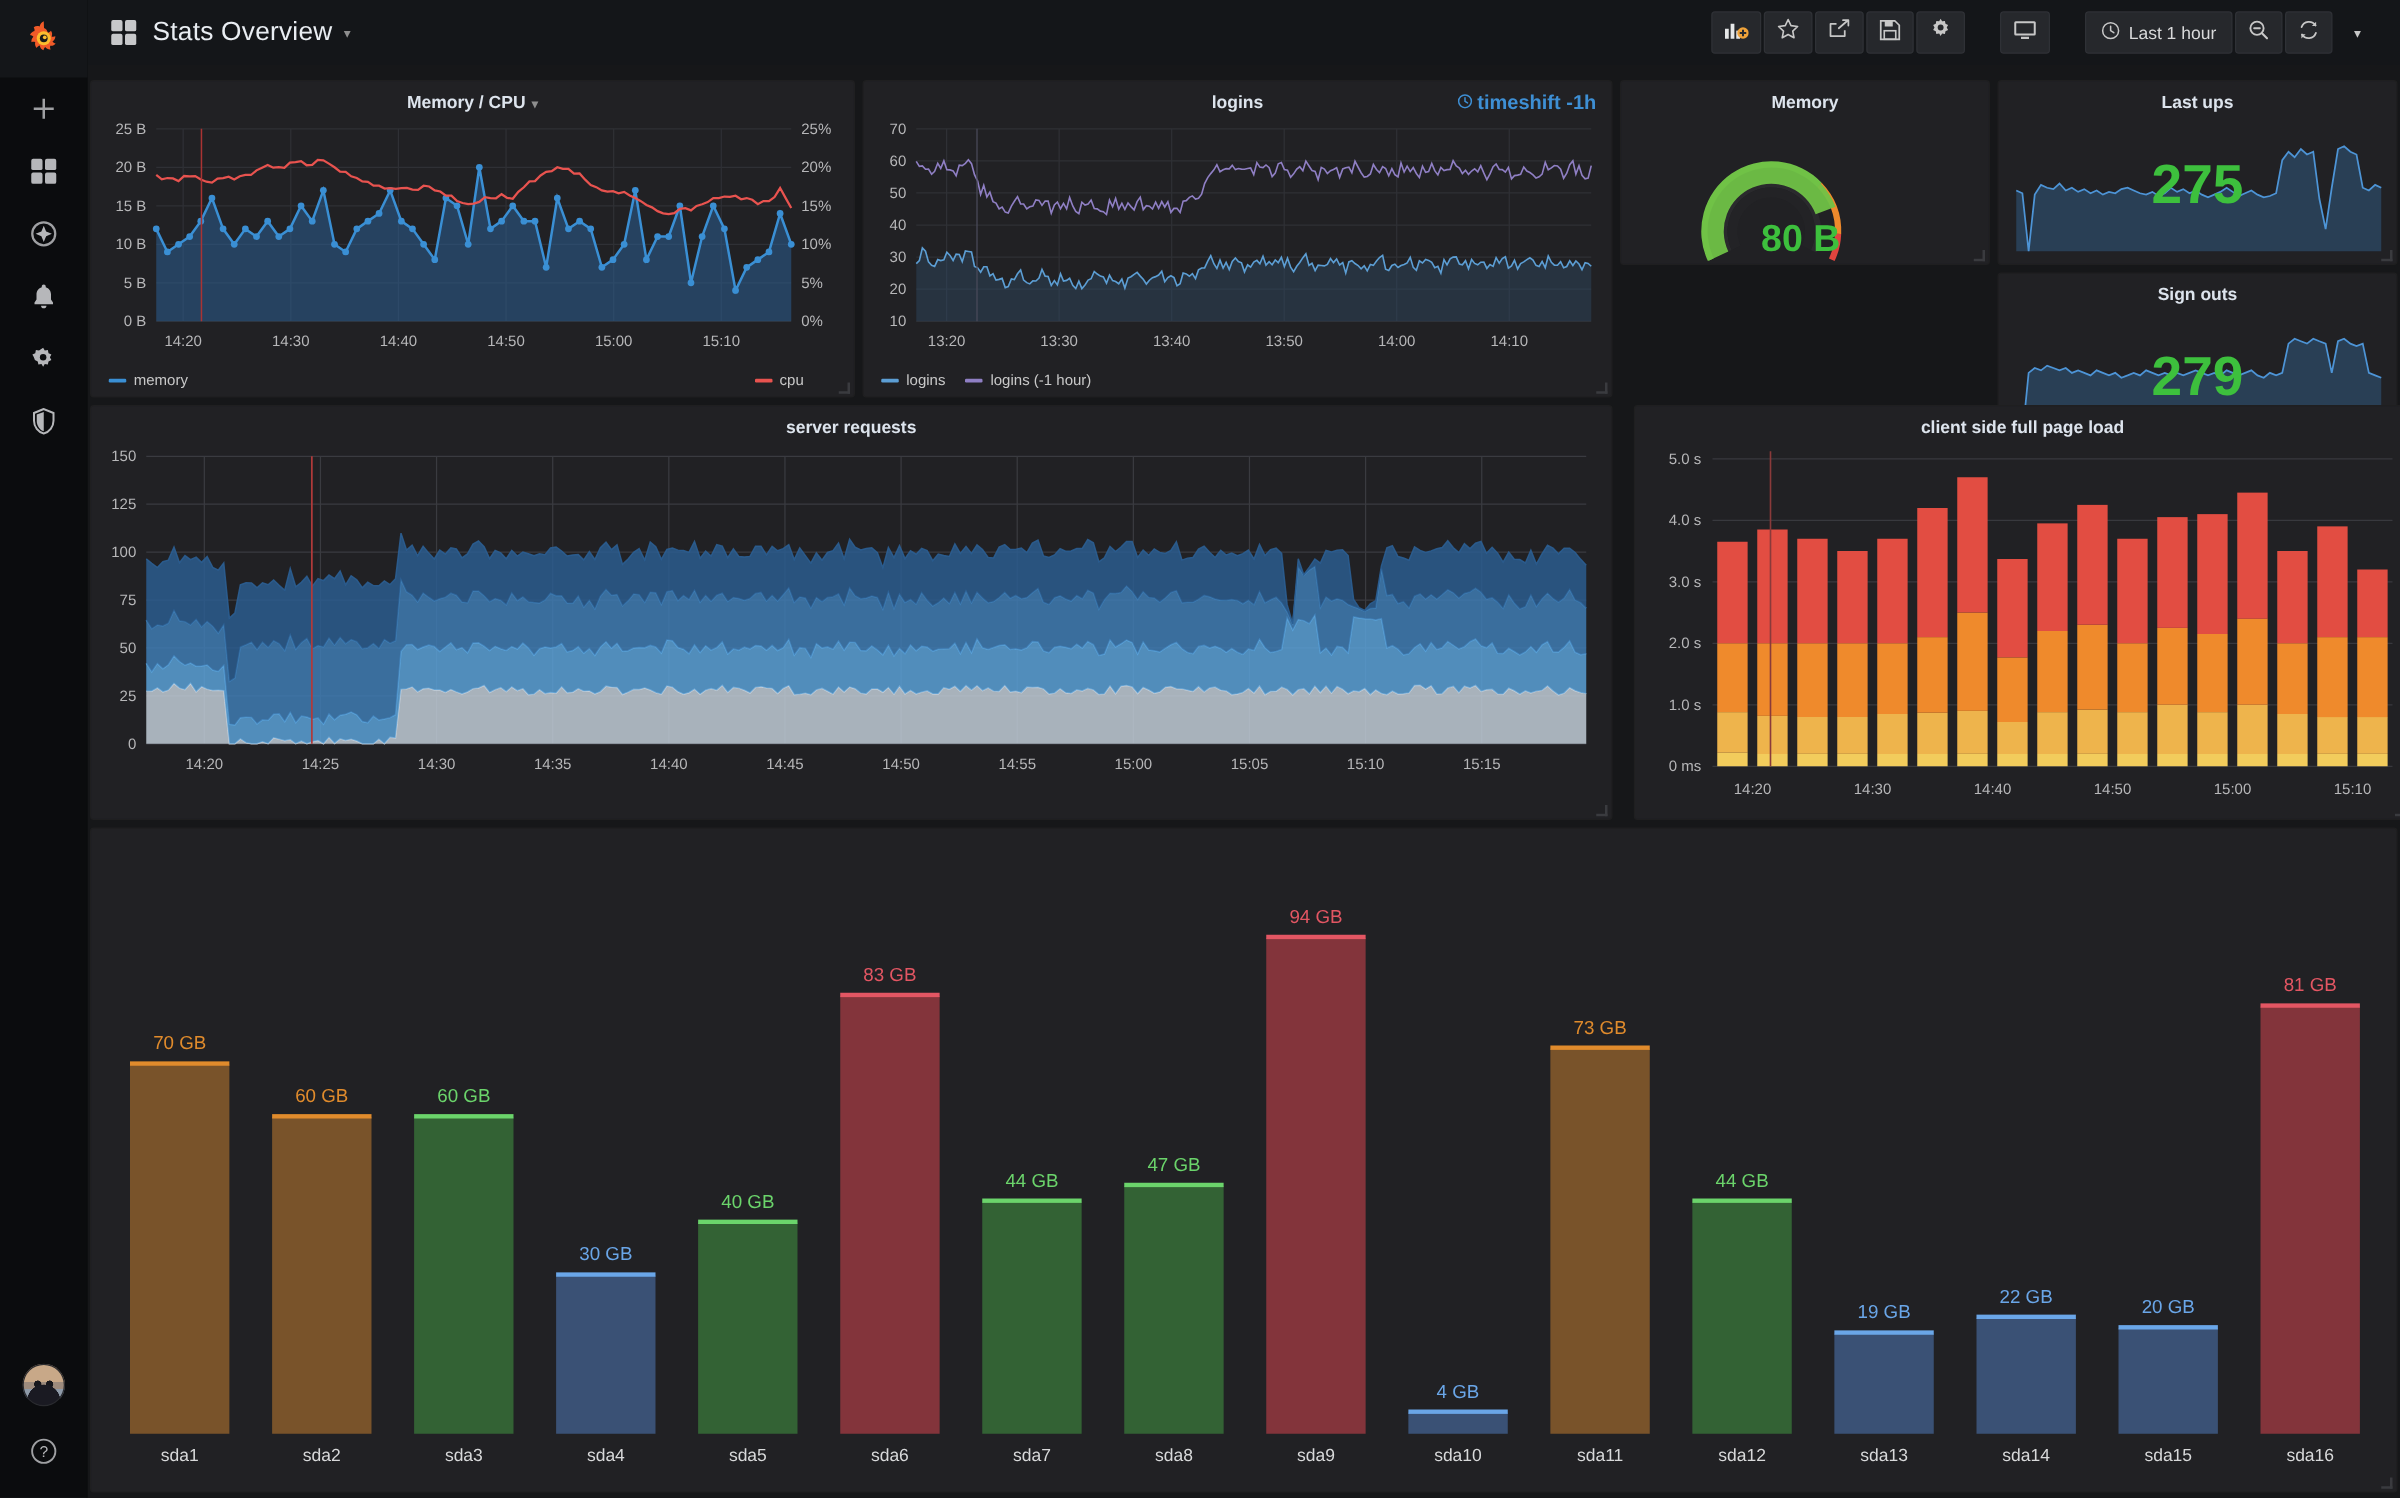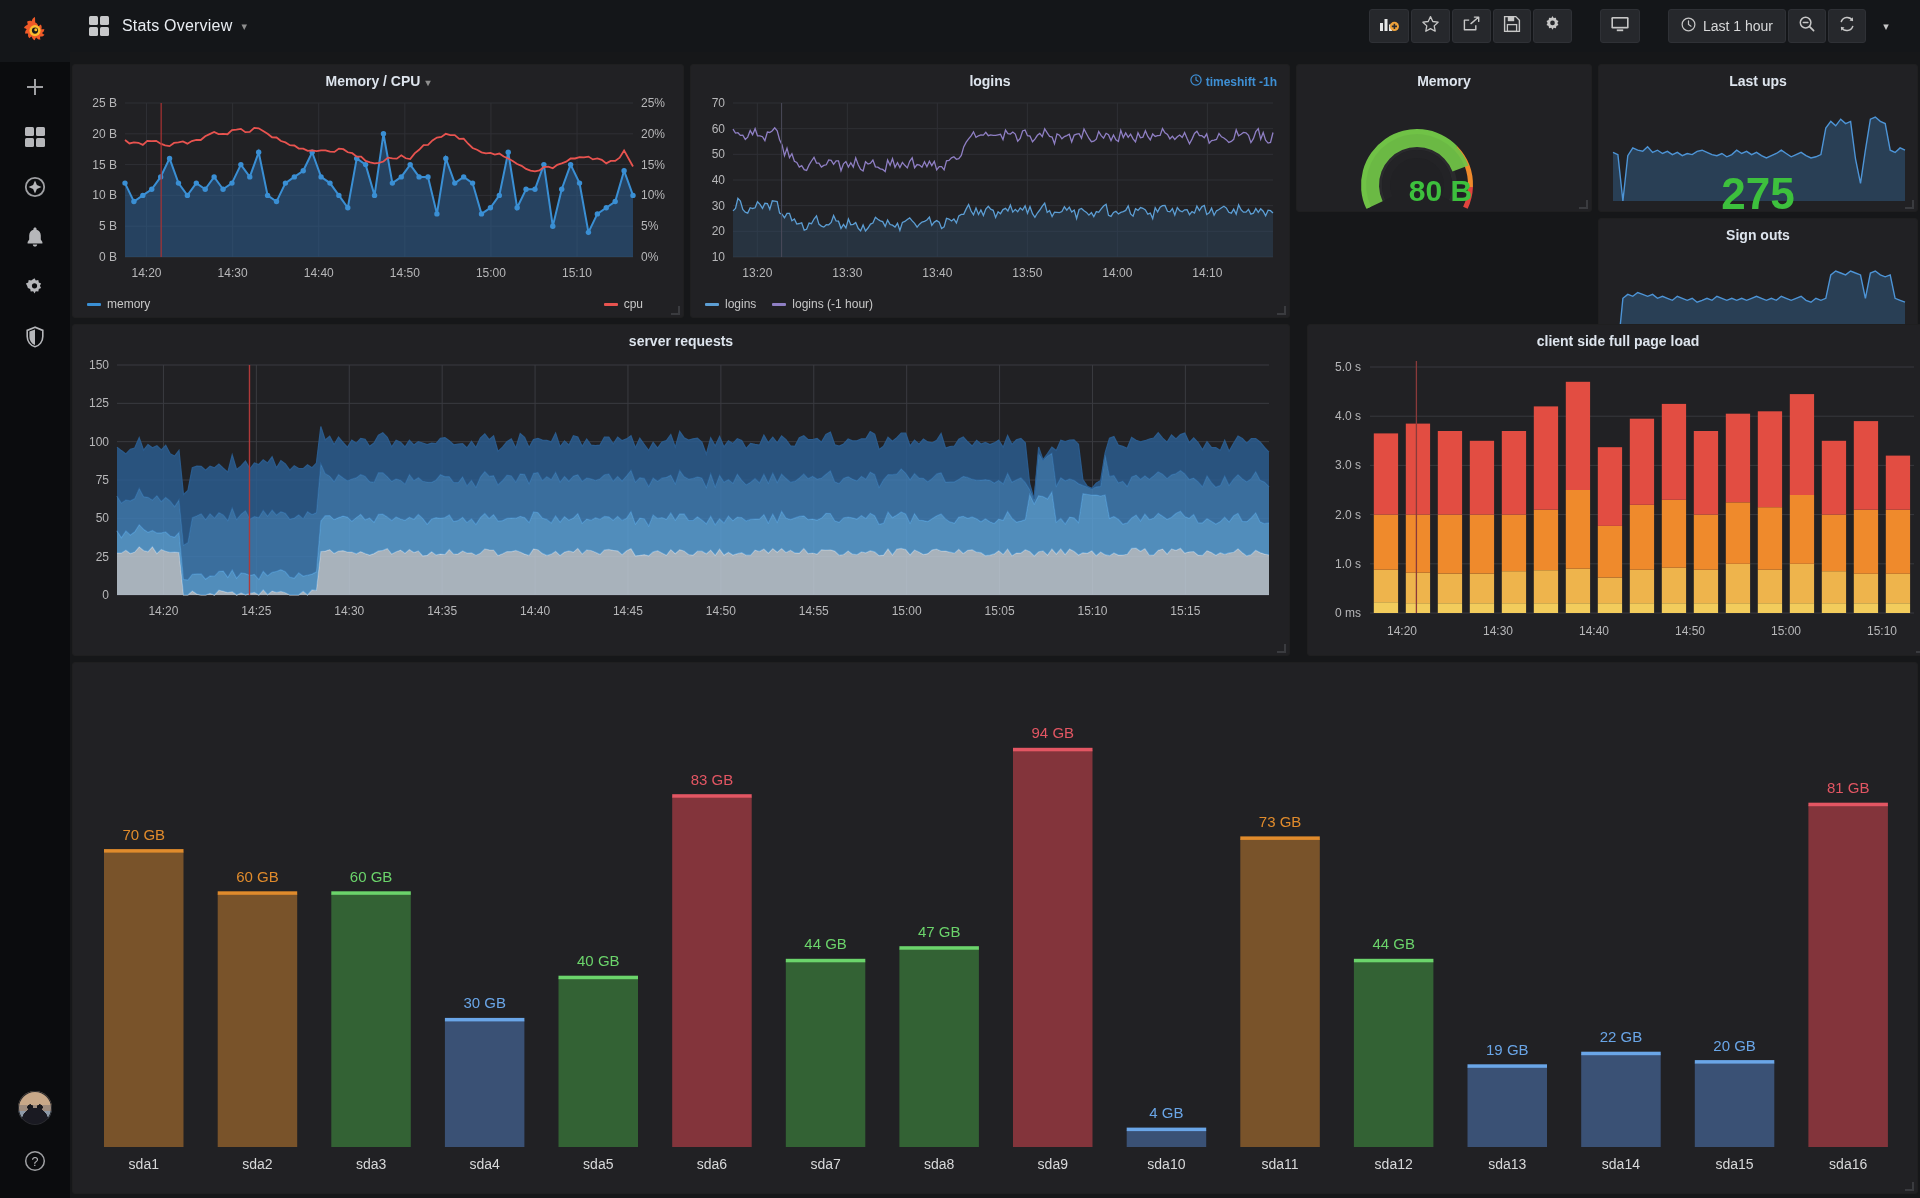--- a/index.html
+++ b/index.html
@@ -39,21 +39,21 @@
     margin-bottom: 6px;
   }
   
   #topbar {
     position: absolute; left: 70px; top: 0; width: 1850px; height: 52px;
     background: #141619;
     display: flex; align-items: center;
   }
   #dash-icon { margin-left: 18px; width: 22px; height: 22px; }
   #page-title {
-    font-size: 16px; color: #e9edf2; margin-left: 12px; font-weight: 400;
+    font-size: 21px; color: #e9edf2; margin-left: 12px; font-weight: 400;
     letter-spacing: .2px;
   }
   #title-caret { margin-left: 9px; color: #8e8e8e; font-size: 11px; }
   .tb-right { margin-left: auto; display: flex; align-items: center; gap: 5px; padding-right: 16px; }
   .tbtn {
     height: 34px; min-width: 36px; padding: 0 9px;
     background: #26282c; border: 1px solid #2f3136; border-radius: 3px;
     display: flex; align-items: center; justify-content: center;
     color: #c7c7c7; cursor: pointer;
   }
@@ -76,28 +76,27 @@
   .panel-title .tcaret { color: #8e8e8e; font-size: 10px; margin-left: 5px; }
   .resize-grip {
     position: absolute; right: 3px; bottom: 2px; width: 9px; height: 9px;
     border-right: 2px solid #3a3b3f; border-bottom: 2px solid #3a3b3f;
   }
   .legend { position: absolute; left: 0; bottom: 6px; width: 100%; padding: 0 14px;
             display: flex; align-items: center; font-size: 12px; color: #c8c8c8; }
   .lg { display: flex; align-items: center; gap: 6px; margin-right: 16px; cursor: pointer; }
   .lgswatch { width: 14px; height: 3px; border-radius: 1px; display: inline-block; }
   .timeshift {
-    position: absolute; right: 12px; top: 9px; font-size: 12px; font-weight: bold;
+    position: absolute; right: 12px; top: 9px; font-size: 16px; font-weight: bold;
     color: #3e8fd4; display: flex; align-items: center; gap: 4px; cursor: pointer;
   }
   .singlestat-value {
     position: absolute; left: 0; width: 100%; text-align: center;
     font-size: 44px; font-weight: bold; color: #3dc03d;
     font-family: "Liberation Sans", sans-serif;
-    margin-top: 46px;
   }
 </style>
 </head>
 <body>
 
 <div id="sidenav">
   <div id="brand">
     <svg width="32" height="32" viewBox="0 0 32 32">
       <path d="M16 2c-2 1-3 2.4-3.3 4.2C11 5.6 9.4 5.8 8 6.8c.6 1 .8 2 .6 3-1.6.4-3 1.6-3.6 3.2 1 .1 2 .6 2.7 1.3-1.2 1.1-1.8 2.8-1.5 4.4 1-.4 2.1-.4 3 0-.5 1.6 0 3.4 1.2 4.6.5-.9 1.4-1.6 2.4-1.9.2 1.7 1.4 3.2 3 3.8.1-1 .6-2 1.4-2.7.9 1.4 2.6 2.2 4.3 2-.5-.9-.6-2-.3-3 1.6.3 3.3-.4 4.3-1.8-1-.2-1.9-.8-2.5-1.6 1.4-.8 2.3-2.4 2.3-4.1-.9.4-2 .5-3 .2.7-1.5.5-3.3-.6-4.6-.6.8-1.5 1.4-2.5 1.6-.2-1.7-1.4-3.2-3-3.8z" fill="#f05a28"></path>
       <circle cx="16" cy="15.6" r="5.6" fill="#fbbc2e"></circle>

